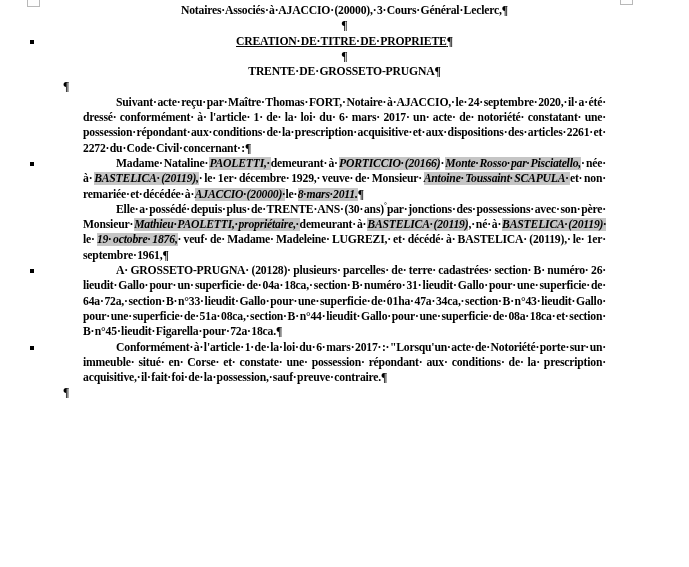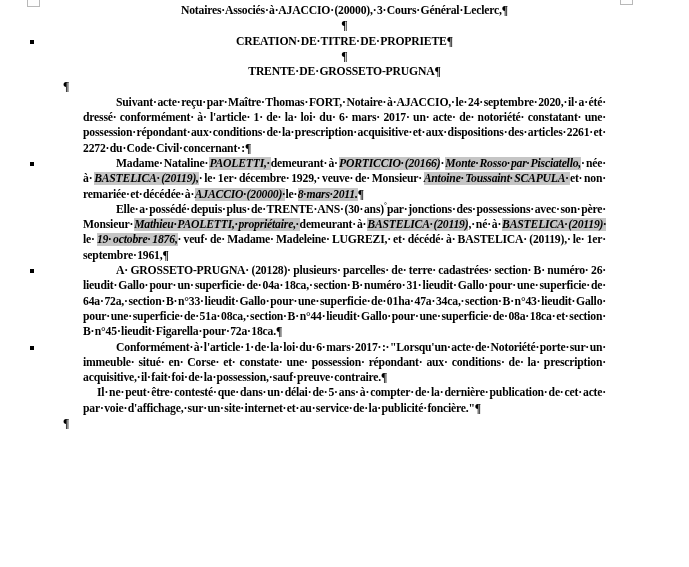--- a/index.html
+++ b/index.html
@@ -34,21 +34,21 @@
   .para.indent-lg{text-indent:33px;}
   .para.indent-sm{text-indent:14px;}
   .para.outdent{margin-left:-20px;}
   .bullet{
     position:absolute;
     left:-53px;top:6px;
     width:4px;height:4px;
     background:#000;
   }
   .hl{background:var(--hl,#c5c5c5);font-style:italic;}
-  .u{}
+  .u{text-decoration:underline;}
   .sup{vertical-align:super;font-size:0.62em;line-height:0;letter-spacing:0;}
   .pilcrow{letter-spacing:0;}
 </style>
 </head>
 <body>
 
 <div class="page">
   <div class="corner corner-left"></div>
   <div class="corner corner-right"></div>
   <div class="doc" id="doc">
@@ -56,16 +56,15 @@
       <div class="para center"><span class="pilcrow">¶</span></div>
       <div class="para center"><span class="bullet"></span><span class="u"><span class="">CREATION· DE· TITRE· DE· PROPRIETE</span><span class="pilcrow">¶</span></span></div>
       <div class="para center"><span class="pilcrow">¶</span></div>
       <div class="para center"><span class="">TRENTE· DE· GROSSETO-PRUGNA</span><span class="pilcrow">¶</span></div>
       <div class="para left outdent"><span class="pilcrow">¶</span></div>
       <div class="para justify indent-lg"><span class="">Suivant· acte· reçu· par· Maître· Thomas· FORT,· Notaire· à· AJACCIO,· le· 24· septembre· 2020,· il· a· été· dressé· conformément· à· l'article· 1· de· la· loi· du· 6· mars· 2017· un· acte· de· notoriété· constatant· une· possession· répondant· aux· conditions· de· la· prescription· acquisitive· et· aux· dispositions· des· articles· 2261· et· 2272· du· Code· Civil· concernant· :</span><span class="pilcrow">¶</span></div>
       <div class="para justify indent-lg"><span class="bullet"></span><span class="">Madame· Nataline· </span><span class="hl ">PAOLETTI,· </span><span class="">demeurant· à· </span><span class="hl ">PORTICCIO· (20166)</span><span class="">· </span><span class="hl ">Monte· Rosso· par· Pisciatello,</span><span class="">· née· à· </span><span class="hl ">BASTELICA· (20119),</span><span class="">· le· 1er· décembre· 1929,· veuve· de· Monsieur· </span><span class="hl ">Antoine· Toussaint· SCAPULA· </span><span class="">et· non· remariée· et· décédée· à· </span><span class="hl ">AJACCIO· (20000)· </span><span class="">le· </span><span class="hl ">8· mars· 2011.</span><span class="pilcrow">¶</span></div>
       <div class="para justify indent-lg"><span class="">Elle· a· possédé· depuis· plus· de· TRENTE· ANS· (30· ans)</span><span class="sup">°</span><span class="">par· jonctions· des· possessions· avec· son· père· Monsieur· </span><span class="hl ">Mathieu· PAOLETTI,· propriétaire,· </span><span class="">demeurant· à· </span><span class="hl ">BASTELICA· (20119)</span><span class="">,· né· à· </span><span class="hl ">BASTELICA· (20119)· </span><span class="">le· </span><span class="hl ">19· octobre· 1876,</span><span class="">· veuf· de· Madame· Madeleine· LUGREZI,· et· décédé· à· BASTELICA· (20119),· le· 1er· septembre· 1961,</span><span class="pilcrow">¶</span></div>
       <div class="para justify indent-lg"><span class="bullet"></span><span class="">A· GROSSETO-PRUGNA· (20128)· plusieurs· parcelles· de· terre· cadastrées· section· B· numéro· 26· lieudit· Gallo· pour· un· superficie· de· 04a· 18ca,· section· B· numéro· 31· lieudit· Gallo· pour· une· superficie· de· 64a· 72a,· section· B· n°33· lieudit· Gallo· pour· une· superficie· de· 01ha· 47a· 34ca,· section· B· n°43· lieudit· Gallo· pour· une· superficie· de· 51a· 08ca,· section· B· n°44· lieudit· Gallo· pour· une· superficie· de· 08a· 18ca· et· section· B· n°45· lieudit· Figarella· pour· 72a· 18ca.</span><span class="pilcrow">¶</span></div>
       <div class="para justify indent-lg"><span class="bullet"></span><span class="">Conformément· à· l'article· 1· de· la· loi· du· 6· mars· 2017· :· "Lorsqu'un· acte· de· Notoriété· porte· sur· un· immeuble· situé· en· Corse· et· constate· une· possession· répondant· aux· conditions· de· la· prescription· acquisitive,· il· fait· foi· de· la· possession,· sauf· preuve· contraire.</span><span class="pilcrow">¶</span></div>
-      <div class="para justify indent-sm"><span class="">Il· ne· peut· être· contesté· que· dans· un· délai· de· 5· ans· à· compter· de· la· dernière· publication· de· cet· acte· par· voie· d'affichage,· sur· un· site· internet· et· au· service· de· la· publicité· foncière."</span><span class="pilcrow">¶</span></div>
       <div class="para left outdent"><span class="pilcrow">¶</span></div>
     </div>
 </div>
 
 </body></html>

